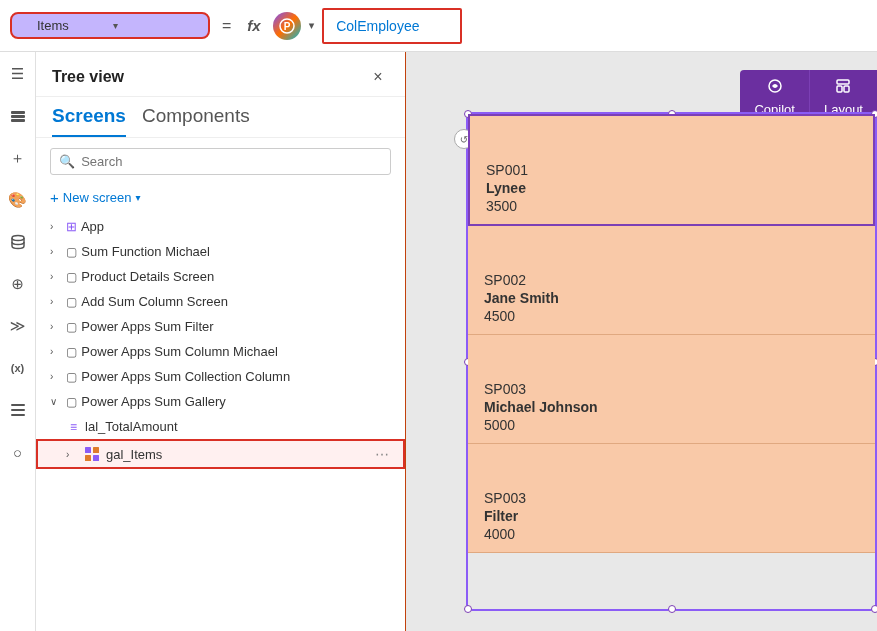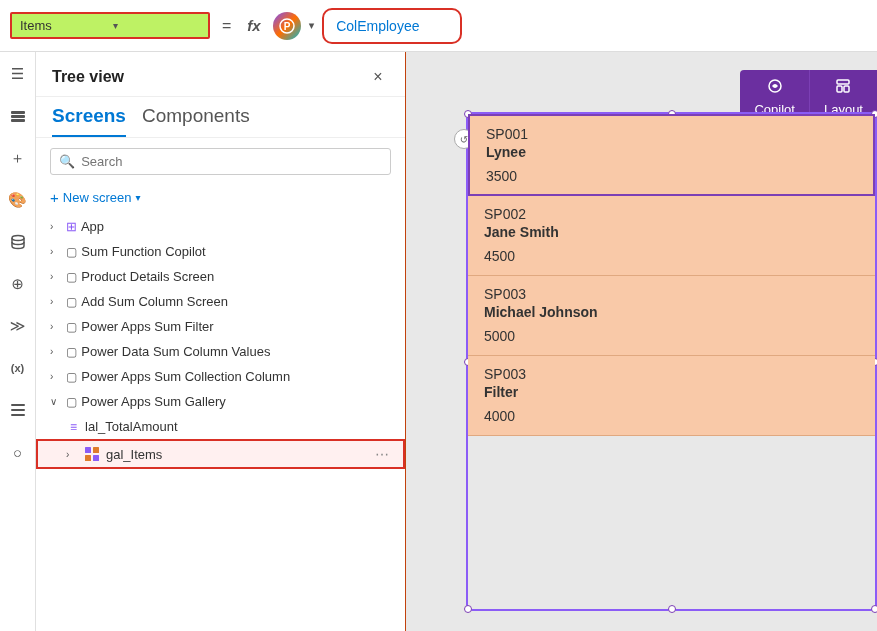--- a/index.html
+++ b/index.html
@@ -12,40 +12,40 @@
       height: 52px;
       background: #fff;
       border-bottom: 1px solid #ddd;
       padding: 0 10px;
       gap: 8px;
     }
     .formula-box {
       display: flex;
       align-items: center;
       border: 2px solid #d93025;
-      border-radius: 2px;
-      padding: 4px 8px;
+      border-radius: 8px;
+      padding: 4px 25px;
       min-width: 200px;
-      background: #bef264;
+      background: #c4b5fd;
       gap: 6px;
     }
     .formula-box span { font-size: 13px; color: #333; flex: 1; }
     .formula-box .chevron { color: #555; font-size: 10px; }
     .equals-sign { font-size: 16px; color: #555; padding: 0 4px; }
     .fx-sign { font-size: 15px; color: #555; font-style: italic; font-weight: bold; padding: 0 4px; }
     .formula-icon {
       width: 28px; height: 28px;
       background: linear-gradient(135deg, #7c4dff, #ff6d00, #00bcd4);
       border-radius: 50%;
       display: flex; align-items: center; justify-content: center;
       color: white; font-size: 10px; font-weight: bold;
     }
     .formula-value-box {
       border: 2px solid #d93025;
-      border-radius: 10px;
+      border-radius: 2px;
       padding: 8px 12px;
       background: #fff;
       font-size: 14px;
       color: #0078d4;
       min-width: 140px;
     }
 
     
     .main-layout {
       display: flex;
@@ -215,23 +215,23 @@
       border-bottom: 1px solid #e0a880;
       padding: 10px 16px;
       min-height: 80px;
       position: relative;
       flex-shrink: 0;
     }
     .gallery-item.selected {
       border: 2px solid #7c3fb5;
       outline: 1px solid #7c3fb5;
     }
-    .gallery-item .emp-id { font-size: 14px; color: #333; }
+    .gallery-item .emp-id { font-size: 14px; color: #333; margin-top: 36px; }
     .gallery-item .emp-name { font-size: 14px; font-weight: 600; color: #333; margin-top: 2px; }
-    .gallery-item .emp-salary { font-size: 14px; color: #333; margin-top: 8px; }
+    .gallery-item .emp-salary { font-size: 14px; color: #333; margin-top: 2px; }
 
     
     .handle {
       position: absolute;
       width: 8px; height: 8px;
       background: white;
       border: 1px solid #7c3fb5;
       border-radius: 50%;
     }
     .handle.tl { top: -4px; left: -4px; }
@@ -340,21 +340,21 @@
 
       <div class="tree-item">
         <span class="chevron-icon">›</span>
         <span style="color:#8b5cf6;font-size:13px;">⊞</span>
         <span>App</span>
       </div>
 
       <div class="tree-item">
         <span class="chevron-icon">›</span>
         <span style="color:#666;font-size:12px;">▢</span>
-        <span>Sum Function Copilot</span>
+        <span>Sum Function Michael</span>
       </div>
 
       <div class="tree-item">
         <span class="chevron-icon">›</span>
         <span style="color:#666;font-size:12px;">▢</span>
         <span>Product Details Screen</span>
       </div>
 
       <div class="tree-item">
         <span class="chevron-icon">›</span>
@@ -364,21 +364,21 @@
 
       <div class="tree-item">
         <span class="chevron-icon">›</span>
         <span style="color:#666;font-size:12px;">▢</span>
         <span>Power Apps Sum Filter</span>
       </div>
 
       <div class="tree-item">
         <span class="chevron-icon">›</span>
         <span style="color:#666;font-size:12px;">▢</span>
-        <span>Power Data Sum Column Values</span>
+        <span>Power Apps Sum Column Michael</span>
       </div>
 
       <div class="tree-item">
         <span class="chevron-icon">›</span>
         <span style="color:#666;font-size:12px;">▢</span>
         <span>Power Apps Sum Collection Column</span>
       </div>
 
       <div class="tree-item">
         <span class="chevron-icon">∨</span>

